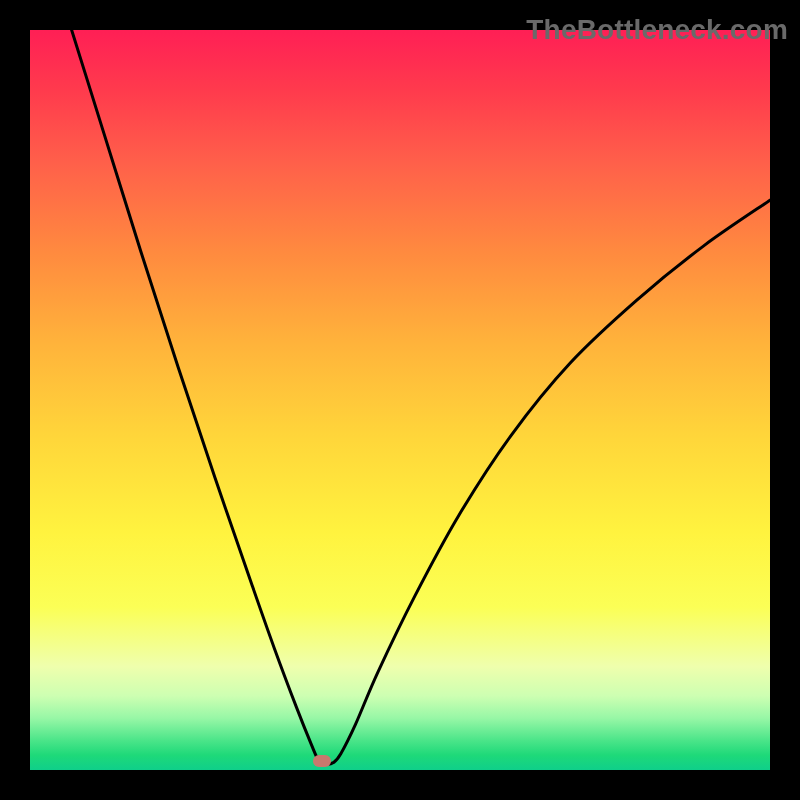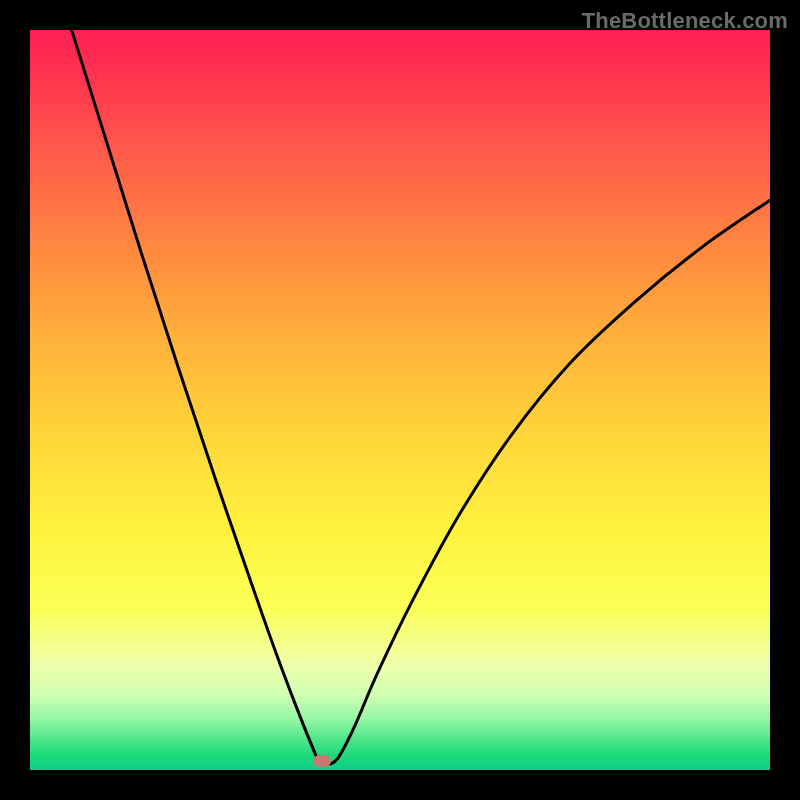--- a/index.html
+++ b/index.html
@@ -11,24 +11,24 @@
     font-family: Arial, Helvetica, sans-serif;
   }
   .outer {
     position: relative;
     width: 800px;
     height: 800px;
     background: #000;
   }
   .watermark {
     position: absolute;
-    top: 8px;
+    top: 14px;
     right: 12px;
     color: #6a6a6a;
-    font-size: 22px;
+    font-size: 28px;
     font-weight: 600;
     letter-spacing: 0.2px;
     z-index: 5;
   }
   .plot-area {
     position: absolute;
     left: 30px;
     top: 30px;
     width: 740px;
     height: 740px;

